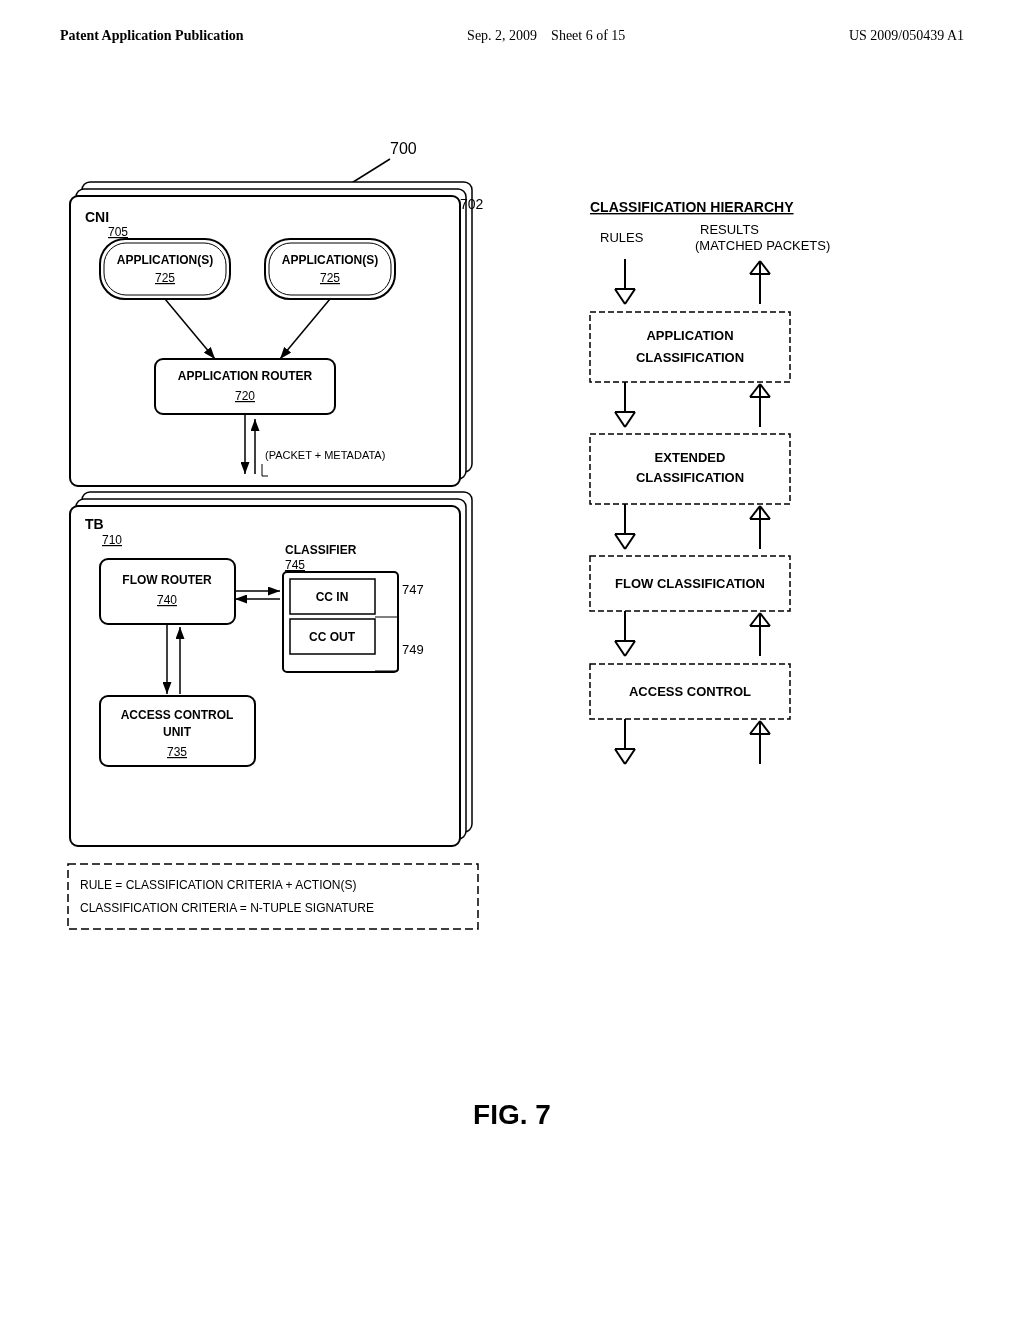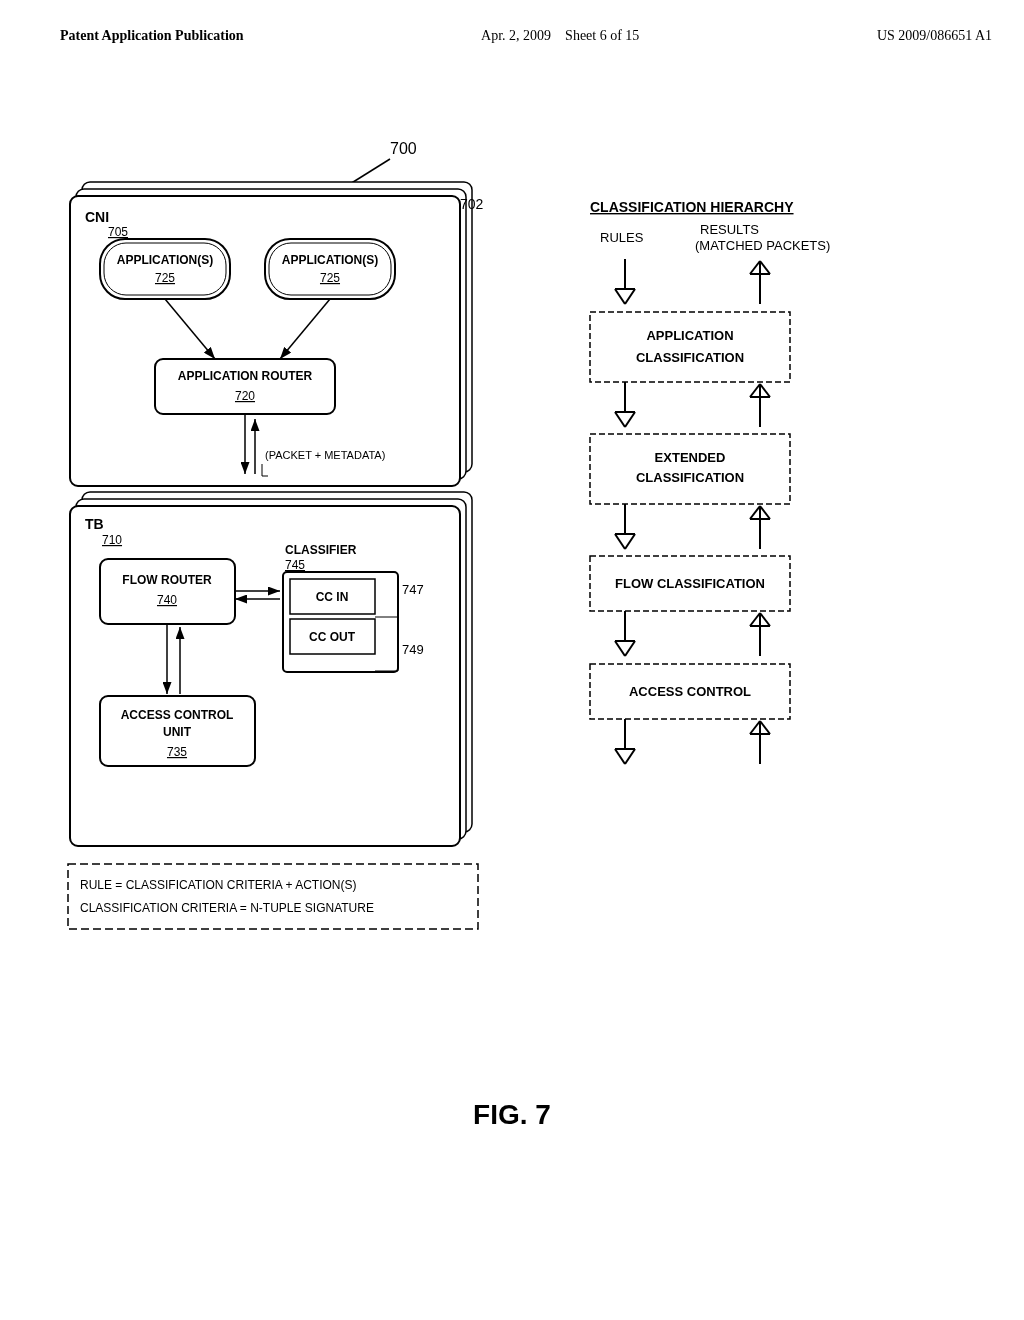--- a/index.html
+++ b/index.html
@@ -10,21 +10,21 @@
       min-height: 1320px;
       position: relative;
       overflow-x: hidden;
     }
 
     
     .page-header {
       display: flex;
       justify-content: space-between;
       align-items: flex-start;
-      padding: 28px 32px 0 60px;
+      padding: 28px 60px 0 60px;
       font-size: 14px;
     }
     .header-left { font-weight: bold; font-size: 14px; }
     .header-center { text-align: center; font-size: 14px; }
     .header-right { font-size: 14px; }
 
     
     .diagram-area {
       position: relative;
       width: 100%;
@@ -40,24 +40,24 @@
       width: 100%;
       height: 100%;
     }
   </style>
 </head>
 <body>
 
 <div class="page-header">
   <div class="header-left">Patent Application Publication</div>
   <div class="header-center">
-    <span>Apr. 2, 2009</span>&nbsp;&nbsp;&nbsp;
+    <span>Sep. 2, 2009</span>&nbsp;&nbsp;&nbsp;
     <span>Sheet 6 of 15</span>
   </div>
-  <div class="header-right">US 2009/086651 A1</div>
+  <div class="header-right">US 2009/050439 A1</div>
 </div>
 
 <div class="diagram-area">
   <svg class="diagram-svg" viewBox="0 0 1024 1100" xmlns="http://www.w3.org/2000/svg">
 
     <text x="390" y="90" font-size="16" font-family="Arial, sans-serif">700</text>
     <line x1="390" y1="95" x2="310" y2="145" stroke="black" stroke-width="1.5" marker-end="url(#arrowhead)"></line>
 
     <defs>
       <marker id="arrowhead" markerWidth="8" markerHeight="6" refX="8" refY="3" orient="auto">

